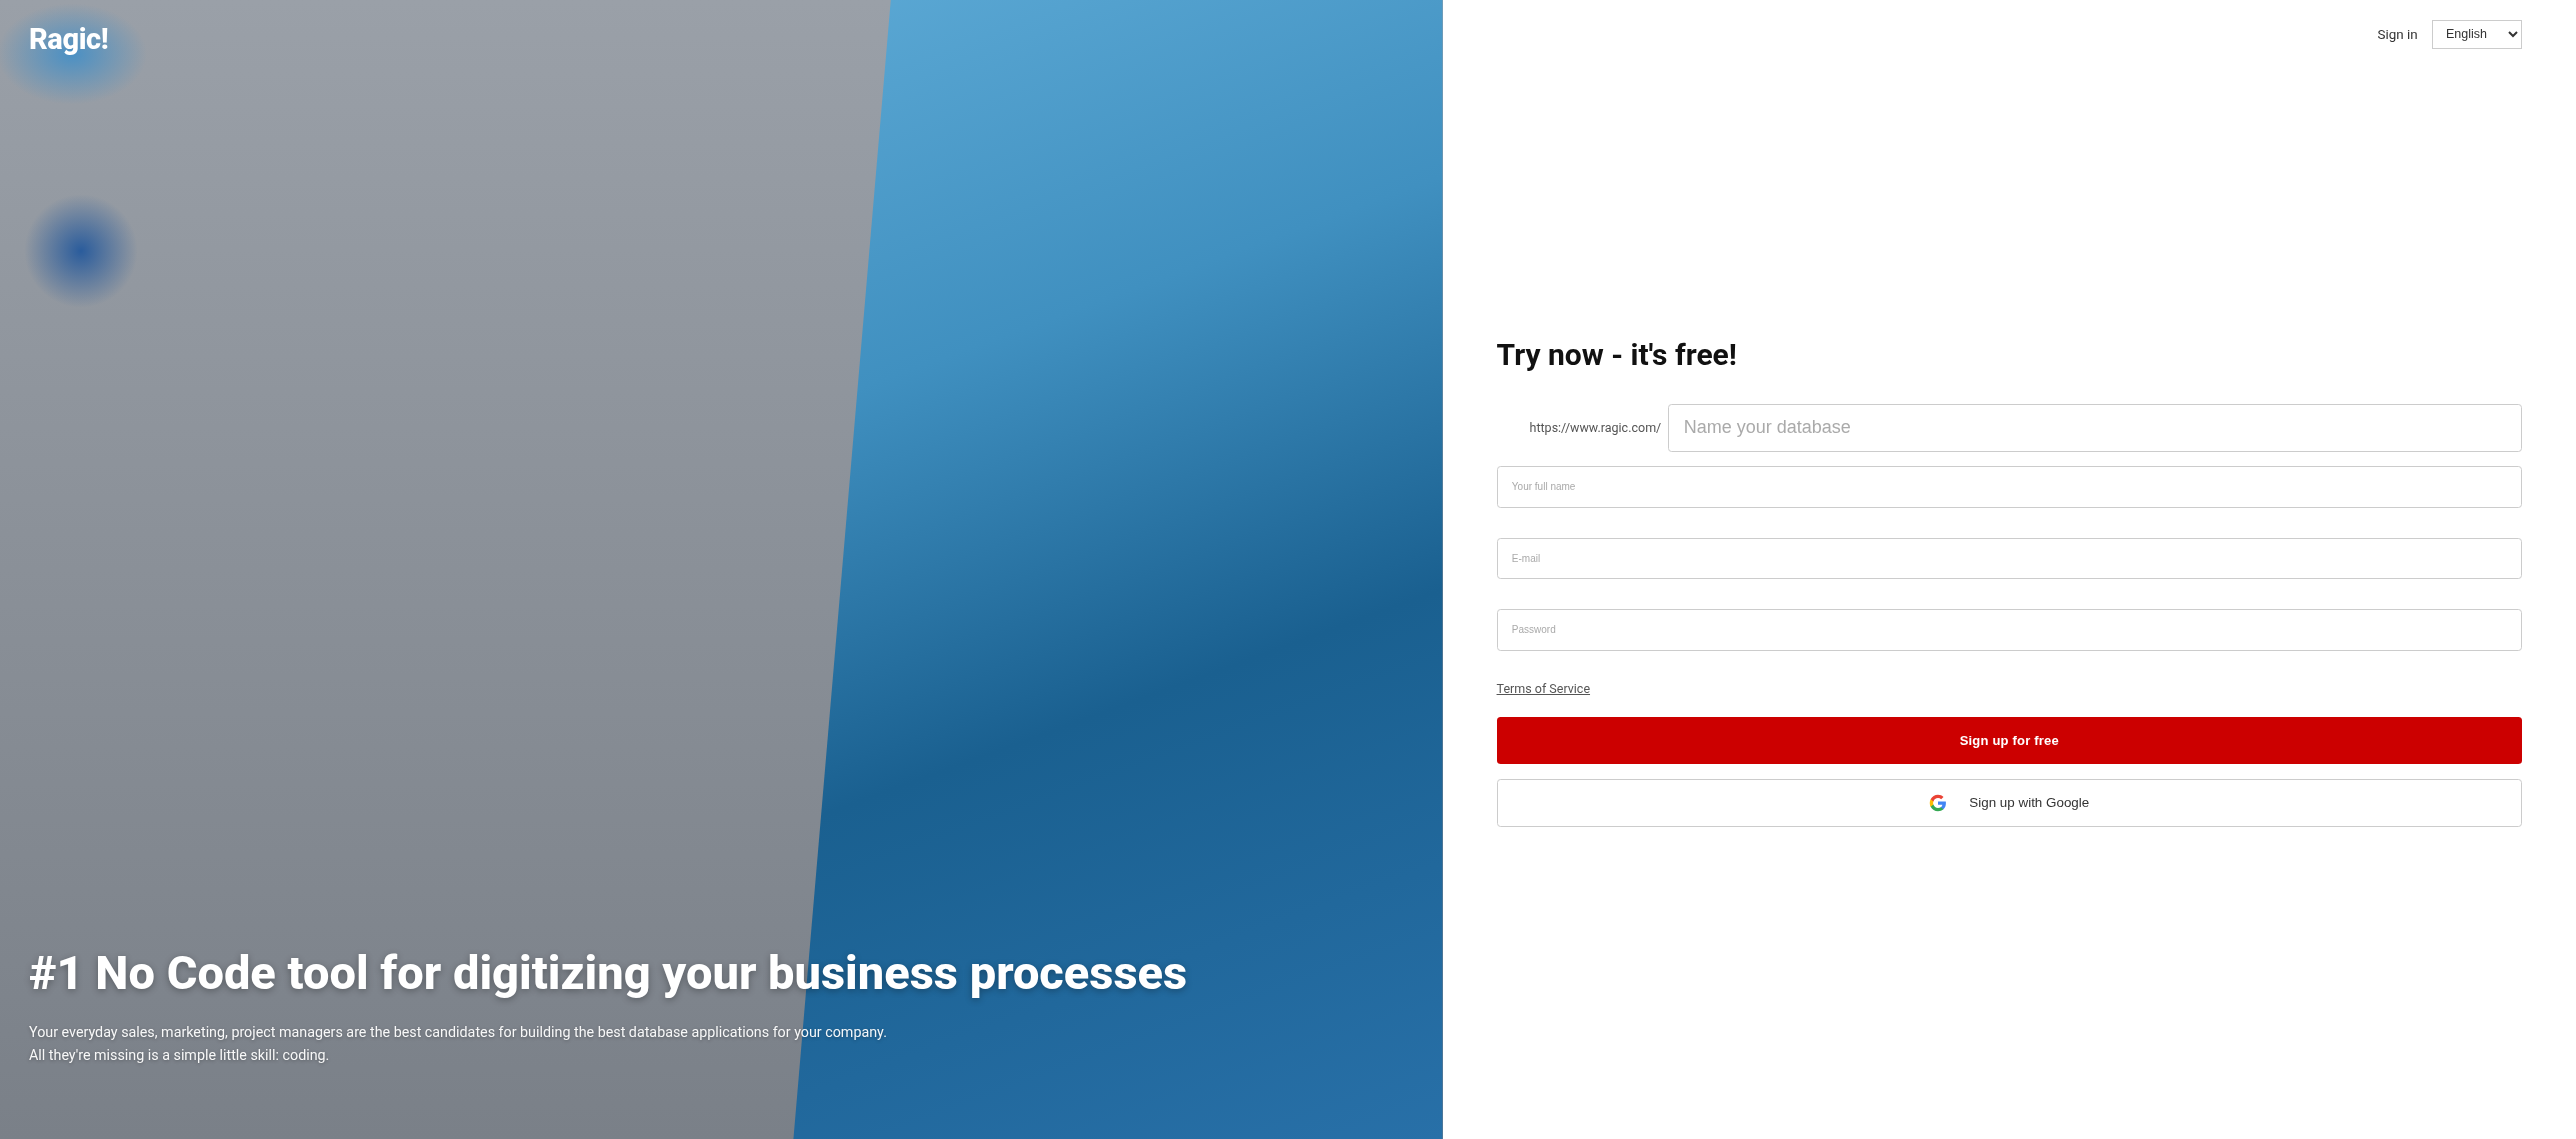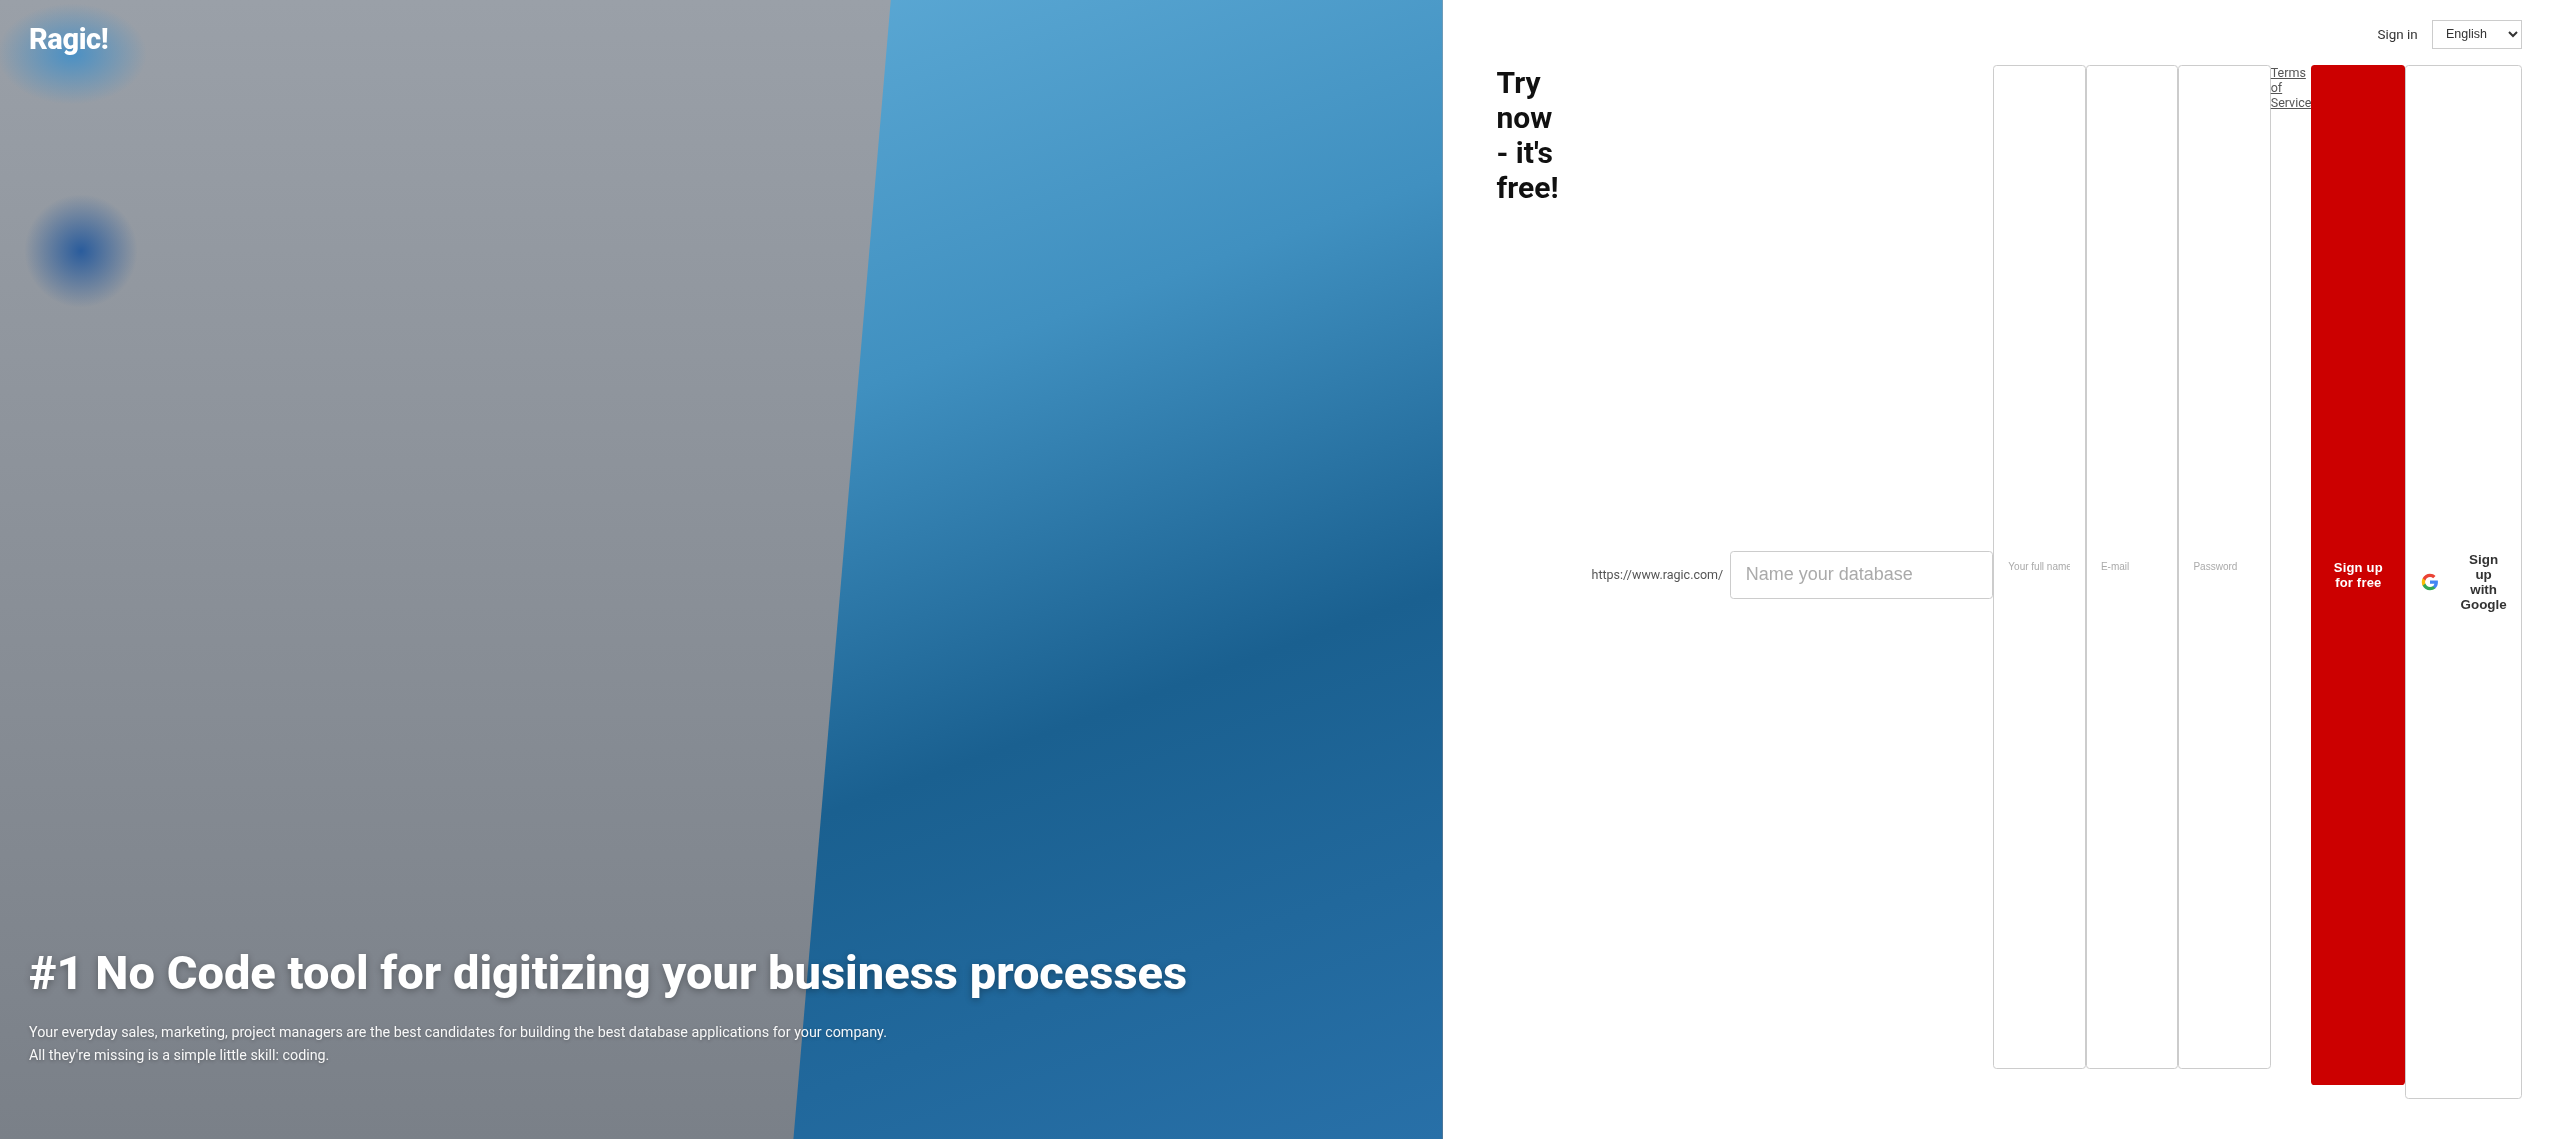--- a/index.html
+++ b/index.html
@@ -145,21 +145,21 @@
       font-size: 12.5px;
       color: #333;
       background: white;
       cursor: pointer;
       appearance: auto;
     }
 
     .form-container {
       flex: 1;
       display: flex;
-      flex-direction: row;
+      flex-direction: column;
       justify-content: center;
       padding-bottom: 36px;
     }
 
     .form-title {
       font-size: 30px;
       font-weight: 700;
       color: #111;
       margin-bottom: 32px;
     }
@@ -230,21 +230,21 @@
     }
 
     .btn-google {
       width: 100%;
       background: white;
       color: #333;
       border: 0.9px solid #ccc;
       border-radius: 3.6px;
       padding: 14.3px;
       font-size: 13.4px;
-      font-weight: 700;
+      font-weight: 400;
       cursor: pointer;
       display: flex;
       align-items: center;
       justify-content: center;
       gap: 22px;
     }
 
     
     .google-icon {
       width: 18px;

